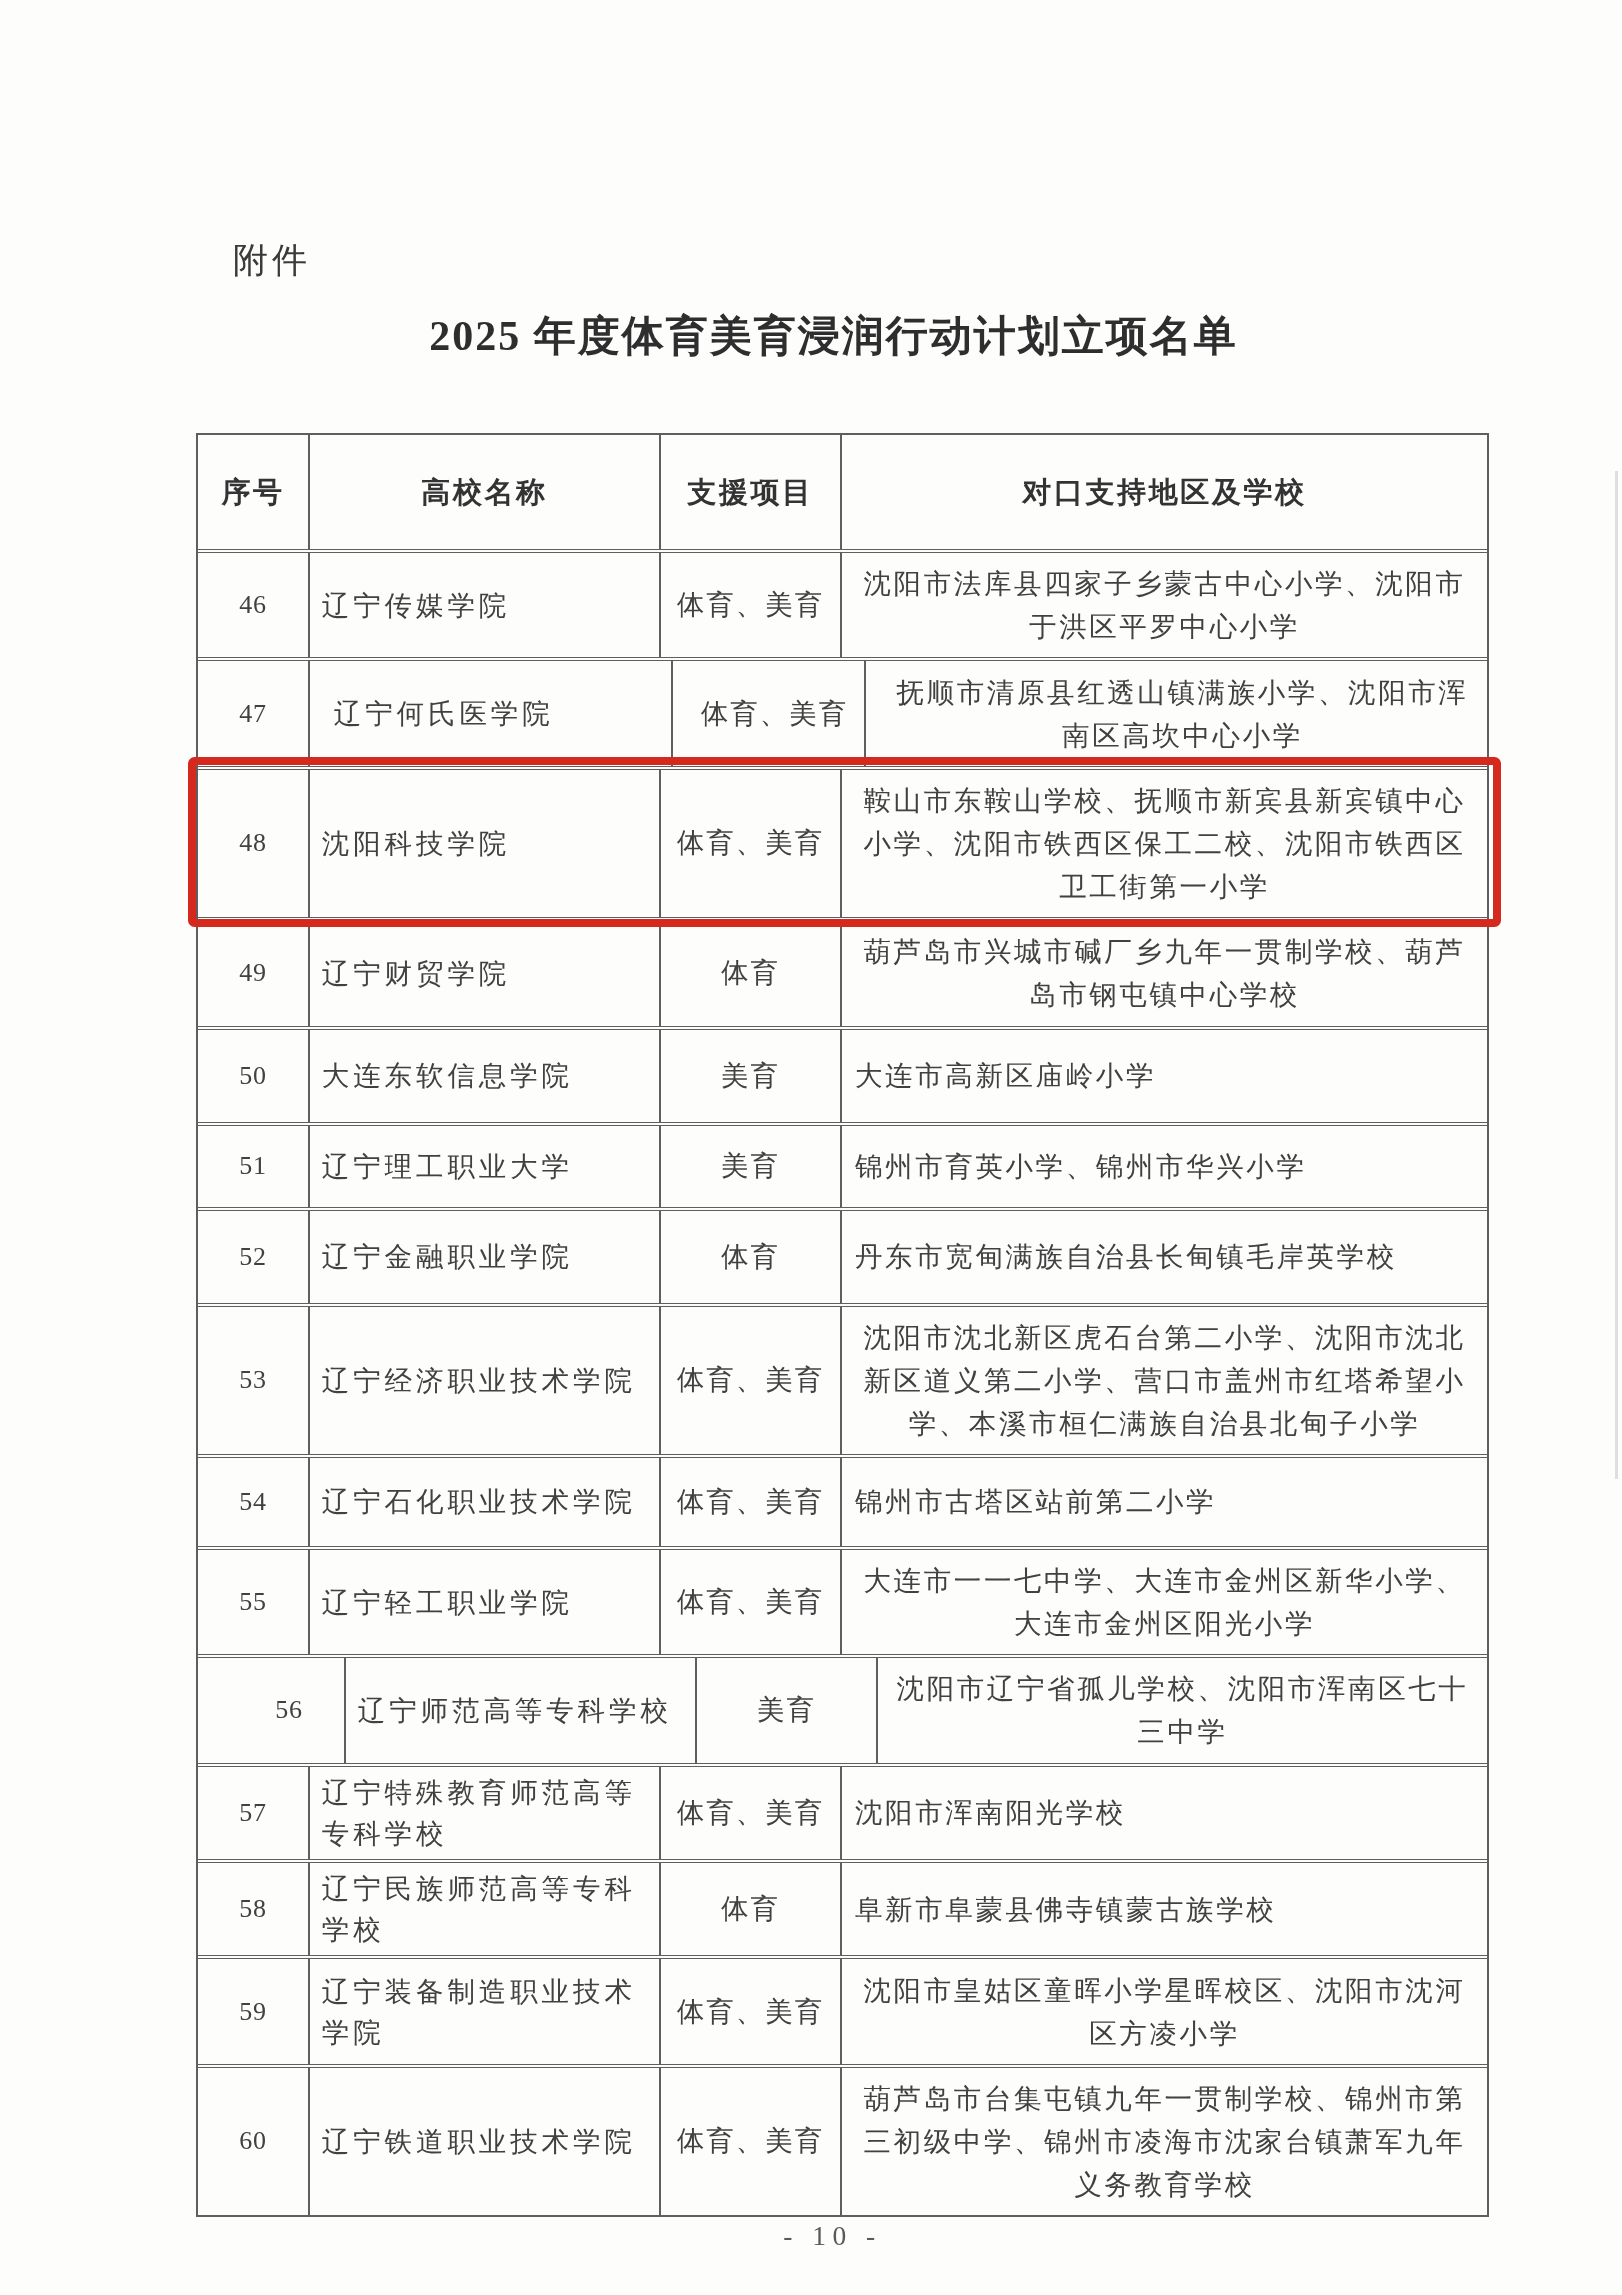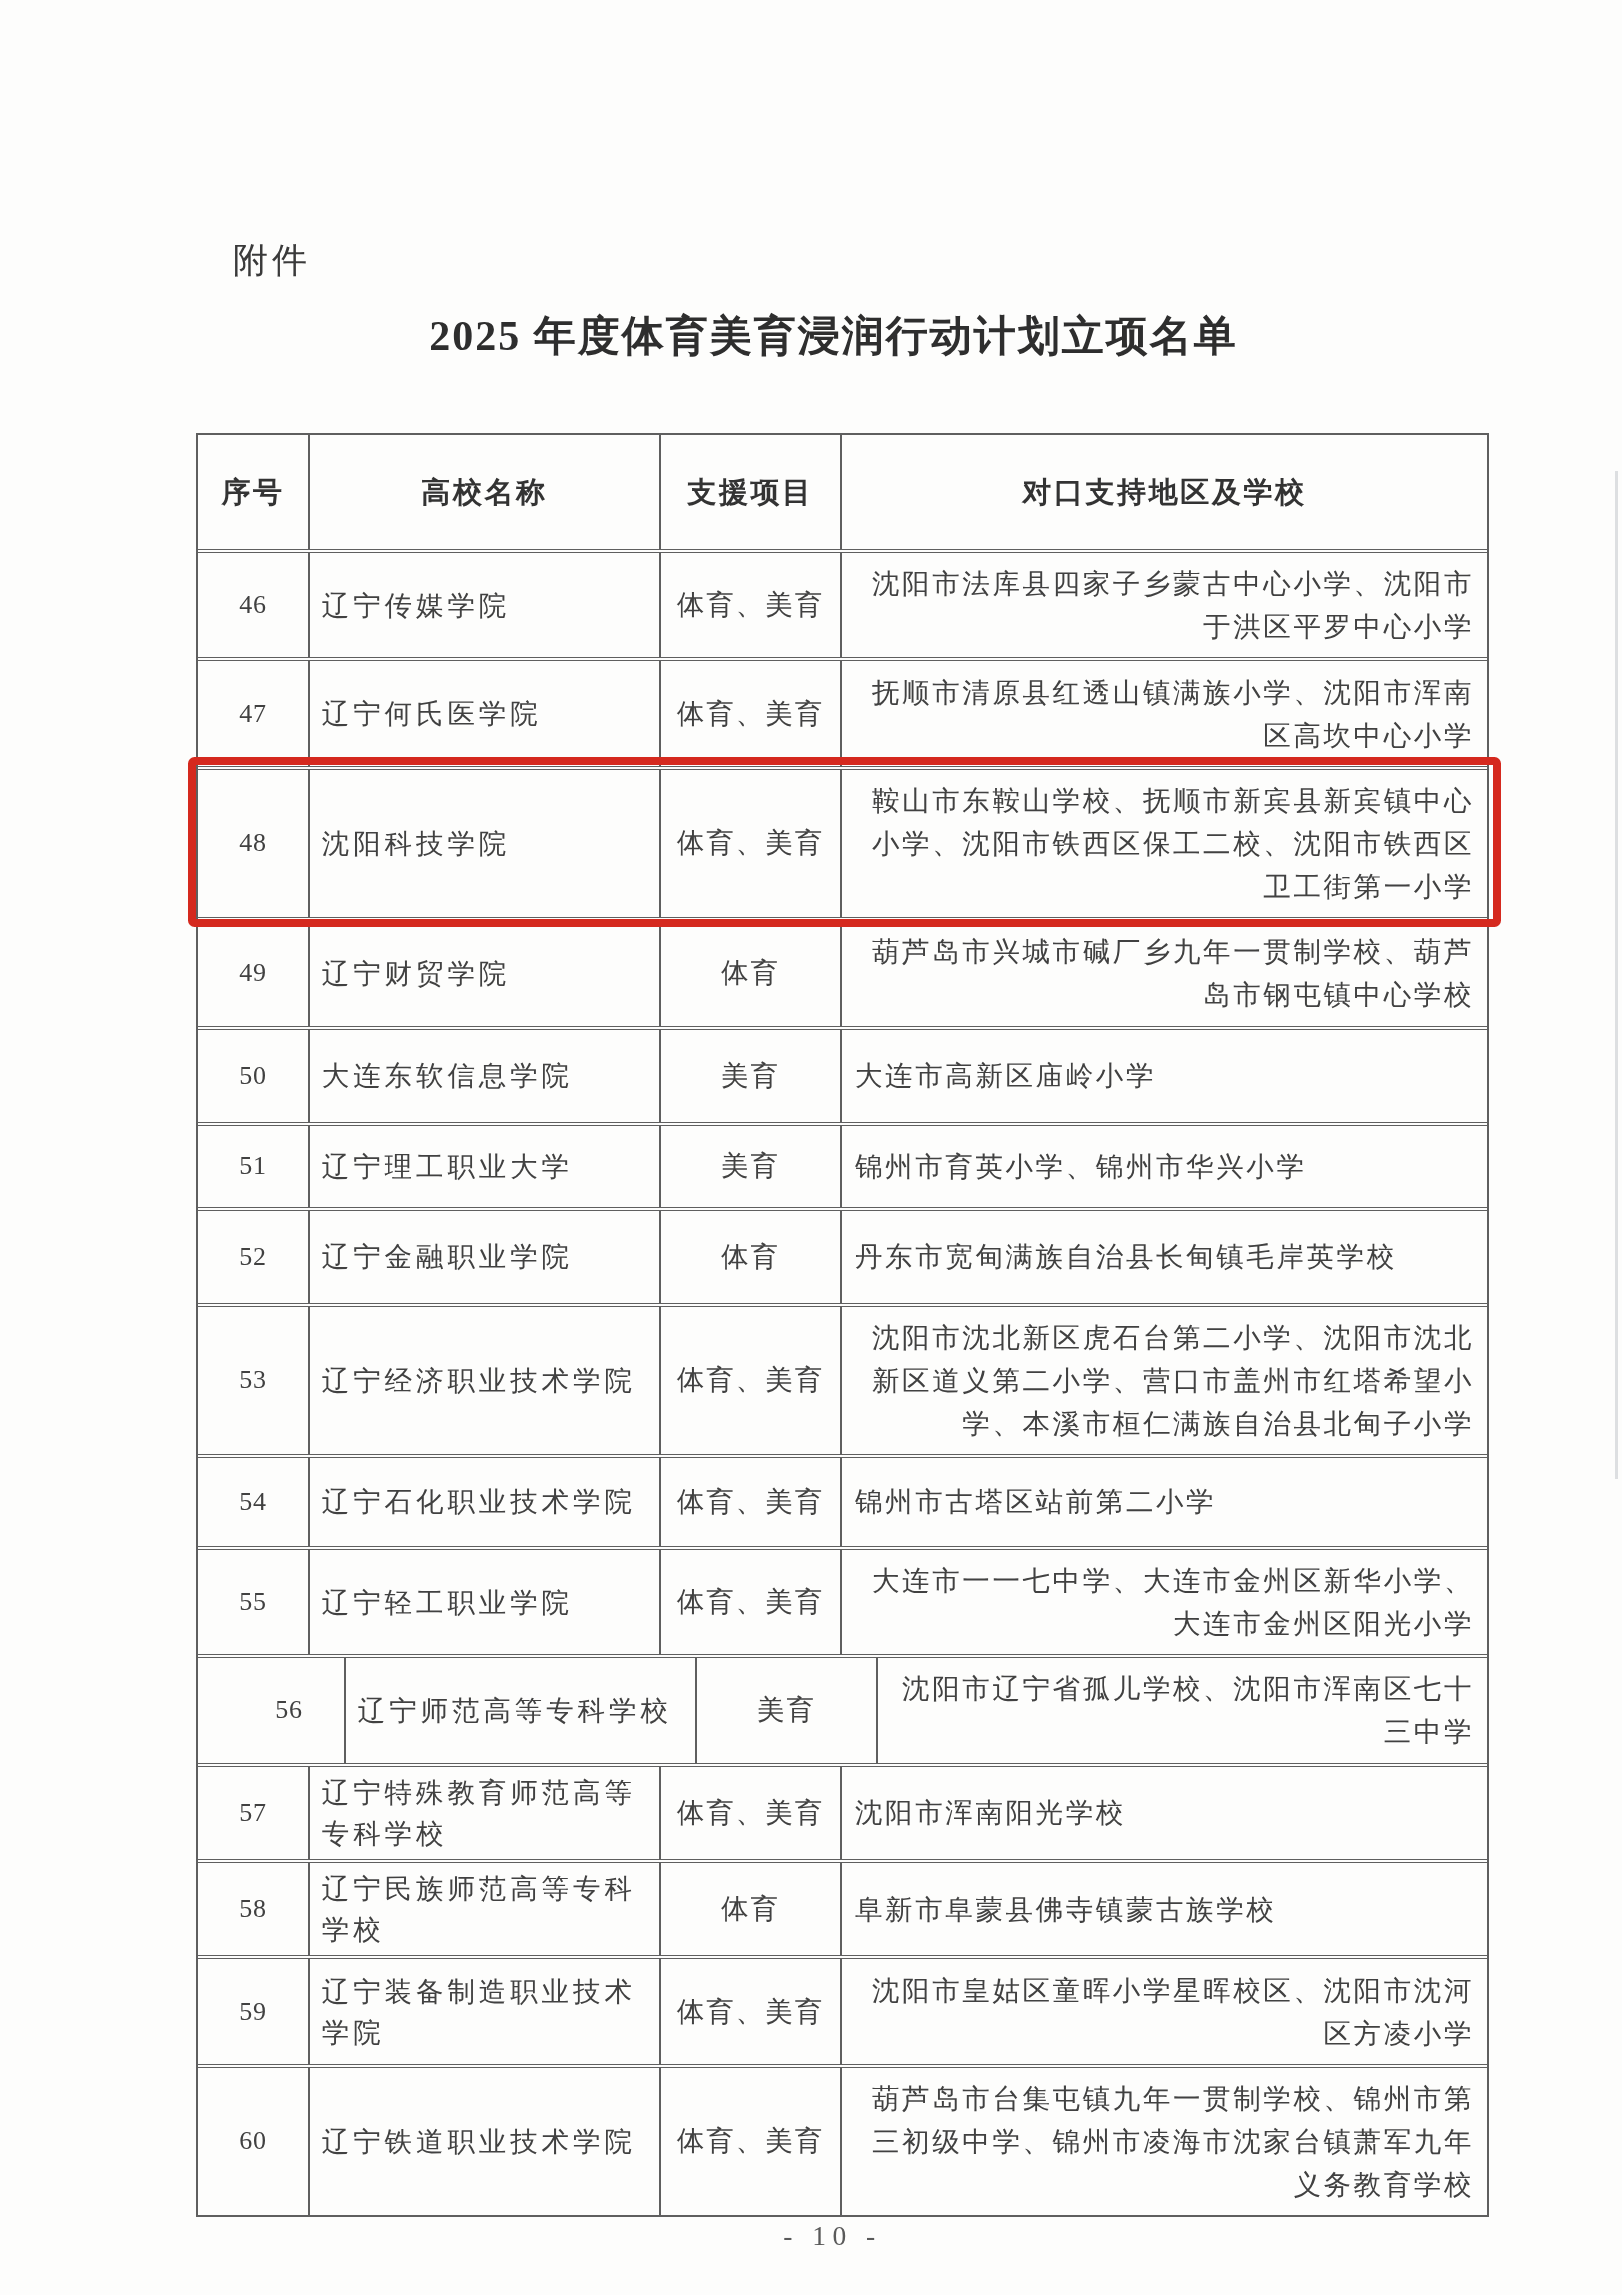--- a/index.html
+++ b/index.html
@@ -88,21 +88,21 @@
     justify-content: center;
     letter-spacing: 2px;
     padding: 0 3.9px;
     text-align: center;
   }
   .c-schools {
     justify-content: flex-start;
     padding: 9.2px 13px;
     letter-spacing: 2.6px;
     line-height: 43px;
-    text-align: right;
+    text-align: center;
   }
   .header-row .cell {
     justify-content: center;
     padding: 0;
     font-weight: 700;
     font-size: 29px;
     letter-spacing: 2.6px;
     color: #333333;
     line-height: 34px;
     text-align: center;
@@ -151,21 +151,21 @@
       <div class="cell c-schools">对口支持地区及学校</div>
     </div>
   <div class="row" style="min-height: 92px;">
       <div class="cell c-no">46</div>
       <div class="cell c-college">辽宁传媒学院</div>
       <div class="cell c-project">体育、美育</div>
       <div class="cell c-schools">
           <span>沈阳市法库县四家子乡蒙古中心小学、沈阳市于洪区平罗中心小学</span>
         </div>
     </div>
-      <div class="row" style="min-height: 86px;">
+      <div class="row" style="min-height: 86px; gap: 12px;">
       <div class="cell c-no">47</div>
       <div class="cell c-college">辽宁何氏医学院</div>
       <div class="cell c-project">体育、美育</div>
       <div class="cell c-schools">
           <span>抚顺市清原县红透山镇满族小学、沈阳市浑南区高坎中心小学</span>
         </div>
     </div>
       <div class="row highlighted" style="min-height: 126px;">
       <div class="cell c-no">48</div>
       <div class="cell c-college">沈阳科技学院</div>

